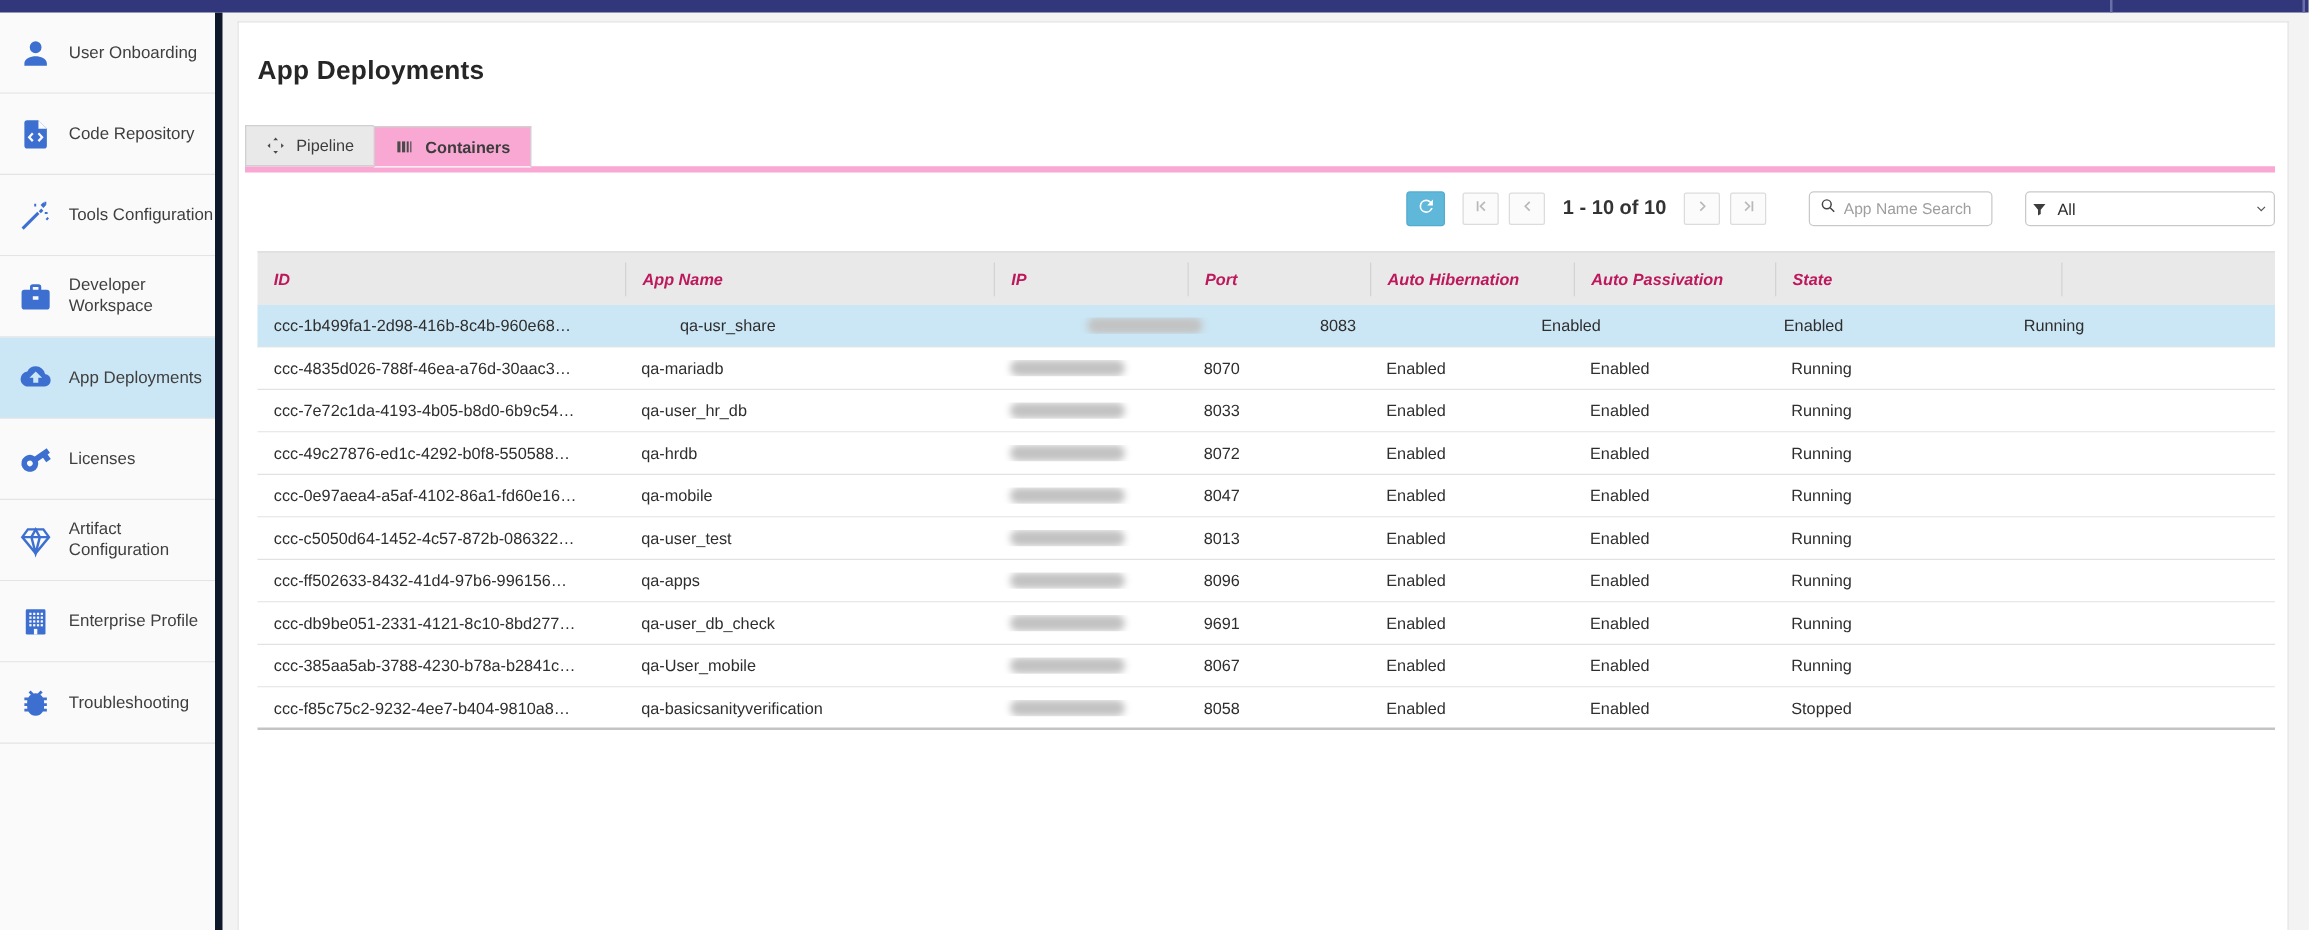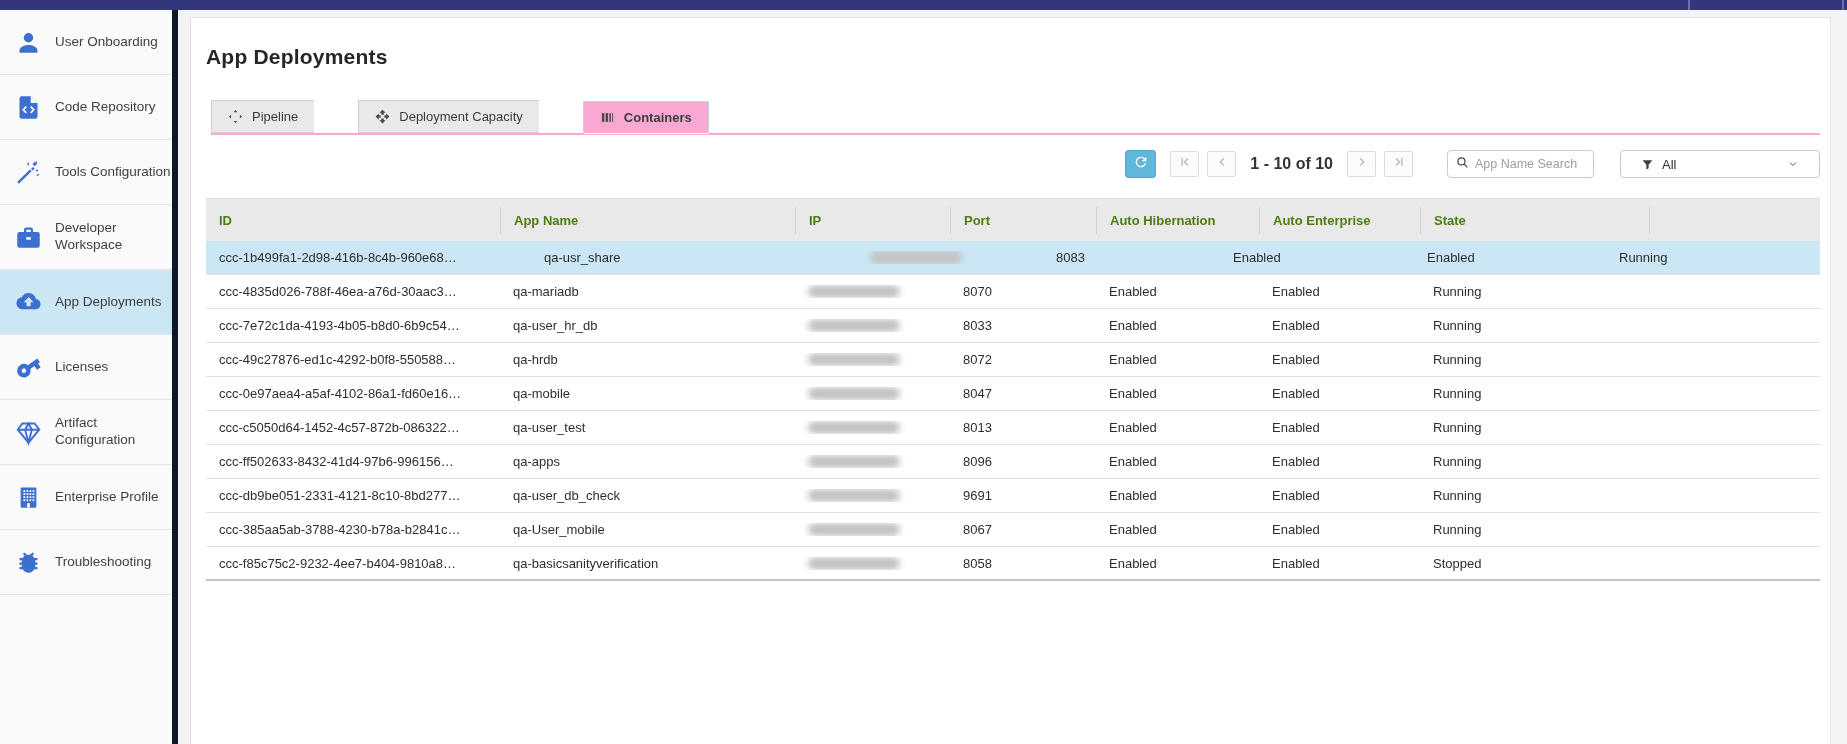--- a/index.html
+++ b/index.html
@@ -19,48 +19,48 @@
   .side-item .sicon { width:27px; height:27px; flex:0 0 27px; display:flex; align-items:center; justify-content:center; }
   .side-item .sicon svg { width:27px; height:27px; }
   .side-item .slabel { font-size:13.5px; font-weight:500; color:#3f3f3f; line-height:1.25; }
 
   
   .main { flex:1; position:relative; }
   .card { position:absolute; left:12px; top:7px; right:16px; bottom:0; background:#fff; border:1px solid #e2e2e2; border-bottom:none; }
   .page-title { font-size:21px; font-weight:bold; color:#262626; margin:27px 0 0 15px; letter-spacing:.2px; }
 
   
-  .tabstrip { display:flex; align-items:flex-end; margin:31px 10px 0 20px; border-bottom:2px solid #f9a8d4;gap:44px; }
+  .tabstrip { display:flex; align-items:flex-end; margin:31px 10px 0 5px; border-bottom:5px solid #f9a8d4; }
   .tab { display:flex; align-items:center; gap:9px; height:33px; padding:0 16px; background:#e9e9e9; border:1px solid #cfcfcf; border-right:none; font-size:13px; font-weight:500; color:#3c3c3c; cursor:pointer; }
   .tab:last-child { border-right:1px solid #cfcfcf; }
   .tab.active { background:#f9a8d4; font-weight:bold; margin-bottom:-1px; border-bottom:1px solid #fff; }
   .tab svg { width:15px; height:15px; fill:#4a4a4a; }
 
   
   .toolbar { display:flex; align-items:center; justify-content:flex-end; gap:8px; margin:15px 10px 0 15px; height:28px; }
   .btn-refresh { width:31px; height:28px; background:#5fb7da; border:1px solid #54abce; border-radius:3px; display:flex; align-items:center; justify-content:center; cursor:pointer; }
   .btn-refresh svg { width:16px; height:16px; fill:#fff; }
   .pager { display:flex; align-items:center; gap:8px; margin-left:6px; }
   .pg-btn { width:29px; height:26px; background:#fbfbfb; border:1px solid #dcdcdc; border-radius:2px; display:flex; align-items:center; justify-content:center; cursor:default; }
   .pg-btn svg { width:14px; height:14px; stroke:#b9b9b9; fill:none; stroke-width:2.4; }
   .pg-range { font-size:16px; font-weight:bold; color:#333; margin:0 6px; white-space:nowrap; }
   .searchbox { display:flex; align-items:center; width:147px; height:28px; border:1px solid #c9c9c9; border-radius:4px; background:#fff; padding:0 6px 0 8px; margin-left:26px; }
   .searchbox svg { width:13px; height:13px; stroke:#444; fill:none; stroke-width:2.2; flex:0 0 13px; }
   .searchbox input { border:none; outline:none; width:100%; font-size:12.5px; color:#333; margin-left:6px; font-family:"Liberation Sans",sans-serif; }
   .searchbox input::placeholder { color:#9e9e9e; }
-  .filterbox { display:flex; align-items:center; width:200px; height:28px; border:1px solid #c9c9c9; border-radius:4px; background:#fff; padding:0 20px; margin-left:18px; cursor:pointer; }
+  .filterbox { display:flex; align-items:center; width:200px; height:28px; border:1px solid #c9c9c9; border-radius:4px; background:#fff; padding:0 4px; margin-left:18px; cursor:pointer; }
   .filterbox .funnel { width:13px; height:13px; fill:#3d3d3d; flex:0 0 13px; }
   .filterbox .fval { font-size:13px; color:#2e2e2e; margin-left:8px; flex:1; }
   .filterbox .chev { width:12px; height:12px; stroke:#555; fill:none; stroke-width:2; }
 
   
   .tbl { margin:20px 10px 0 15px; }
   .thead, .trow { display:grid; grid-template-columns:294px 295px 155px 146px 163px 161px 229px 1fr; }
   .thead { background:#e9e9e9; height:43px; align-items:center; border-top:1px solid #dcdcdc; }
-  .th { font-size:13px; font-weight:bold; color:#4d7c0f; padding-left:13px; height:27px; line-height:27px; border-left:1px solid #d3d3d3; }
+  .th { font-size:13px; font-weight:bold; color:#be185d; padding-left:13px; height:27px; line-height:27px; border-left:1px solid #d3d3d3;font-style:italic; }
   .th:first-child { border-left:none; }
   .trow { height:34px; align-items:center; border-bottom:1px solid #e2e2e2; background:#fff; cursor:pointer; }
   .trow.selected { background:#cbe6f4;gap:31px; }
   .trow:last-child { border-bottom:2px solid #c4c4c4; }
   .td { font-size:13px; color:#2e2e2e; padding-left:13px; white-space:nowrap; overflow:hidden; }
   .ip-blur { width:92px; height:13px; background:#c2c2c2; border-radius:7px; filter:blur(3px); margin-left:13px; }
   .td-actions { position:relative; display:flex; align-items:center; gap:19px; padding-left:13px; height:100%; }
   .act-ico { display:flex; align-items:center; justify-content:center; cursor:pointer; }
   .gear svg { width:16px; height:16px; fill:#4d4d4d; }
   .sq { width:13px; height:13px; background:#474747; border-radius:2px; }
@@ -182,28 +182,20 @@
       <div class="tabstrip" id="tabs">
           <div class="tab">
             <span style="display:flex">
               <svg viewBox="0 0 24 24" fill="#4a4a4a">
                 <path d="M12 1.5 15 5h-6zM12 22.5 9 19h6zM1.5 12 5 9v6zM22.5 12 19 15V9z"></path>
                 <path d="M6.2 7.6 7.6 6.2 9 7.6 7.6 9zM16.4 6.2l1.4 1.4-1.4 1.4L15 7.6zM6.2 16.4 7.6 15 9 16.4 7.6 17.8zM16.4 15l1.4 1.4-1.4 1.4-1.4-1.4z" opacity="0"></path>
               </svg>
             </span>
             <span>Pipeline</span>
           </div>
-          <div class="tab">
-            <span style="display:flex">
-              <svg viewBox="0 0 24 24" fill="#4a4a4a">
-                <path d="M10 9h4V6h3l-5-5-5 5h3v3zm-1 1H6V7l-5 5 5 5v-3h3v-4zm14 2-5-5v3h-3v4h3v3l5-5zm-9 3h-4v3H7l5 5 5-5h-3v-3z"></path>
-              </svg>
-            </span>
-            <span>Deployment Capacity</span>
-          </div>
           <div class="tab active">
             <span style="display:flex">
               <svg viewBox="0 0 24 24" fill="#3c3c3c">
                 <rect x="3" y="5" width="4" height="14"></rect>
                 <rect x="9" y="5" width="4" height="14"></rect>
                 <rect x="15" y="5" width="2.5" height="14"></rect>
                 <rect x="19.5" y="5" width="1.5" height="14"></rect>
               </svg>
             </span>
             <span>Containers</span>
@@ -259,21 +251,21 @@
         </div>
       </div>
 
       <div class="tbl" id="table">
           <div class="thead">
             <div class="th">ID</div>
             <div class="th">App Name</div>
             <div class="th">IP</div>
             <div class="th">Port</div>
             <div class="th">Auto Hibernation</div>
-            <div class="th">Auto Enterprise</div>
+            <div class="th">Auto Passivation</div>
             <div class="th">State</div>
             <div class="th"></div>
           </div>
           <div class="trow selected">
             <div class="td">ccc-1b499fa1-2d98-416b-8c4b-960e68…</div>
             <div class="td">qa-usr_share</div>
             <div class="td" style="padding-left: 0px;">
               <div class="ip-blur"></div>
             </div>
             <div class="td">8083</div>

